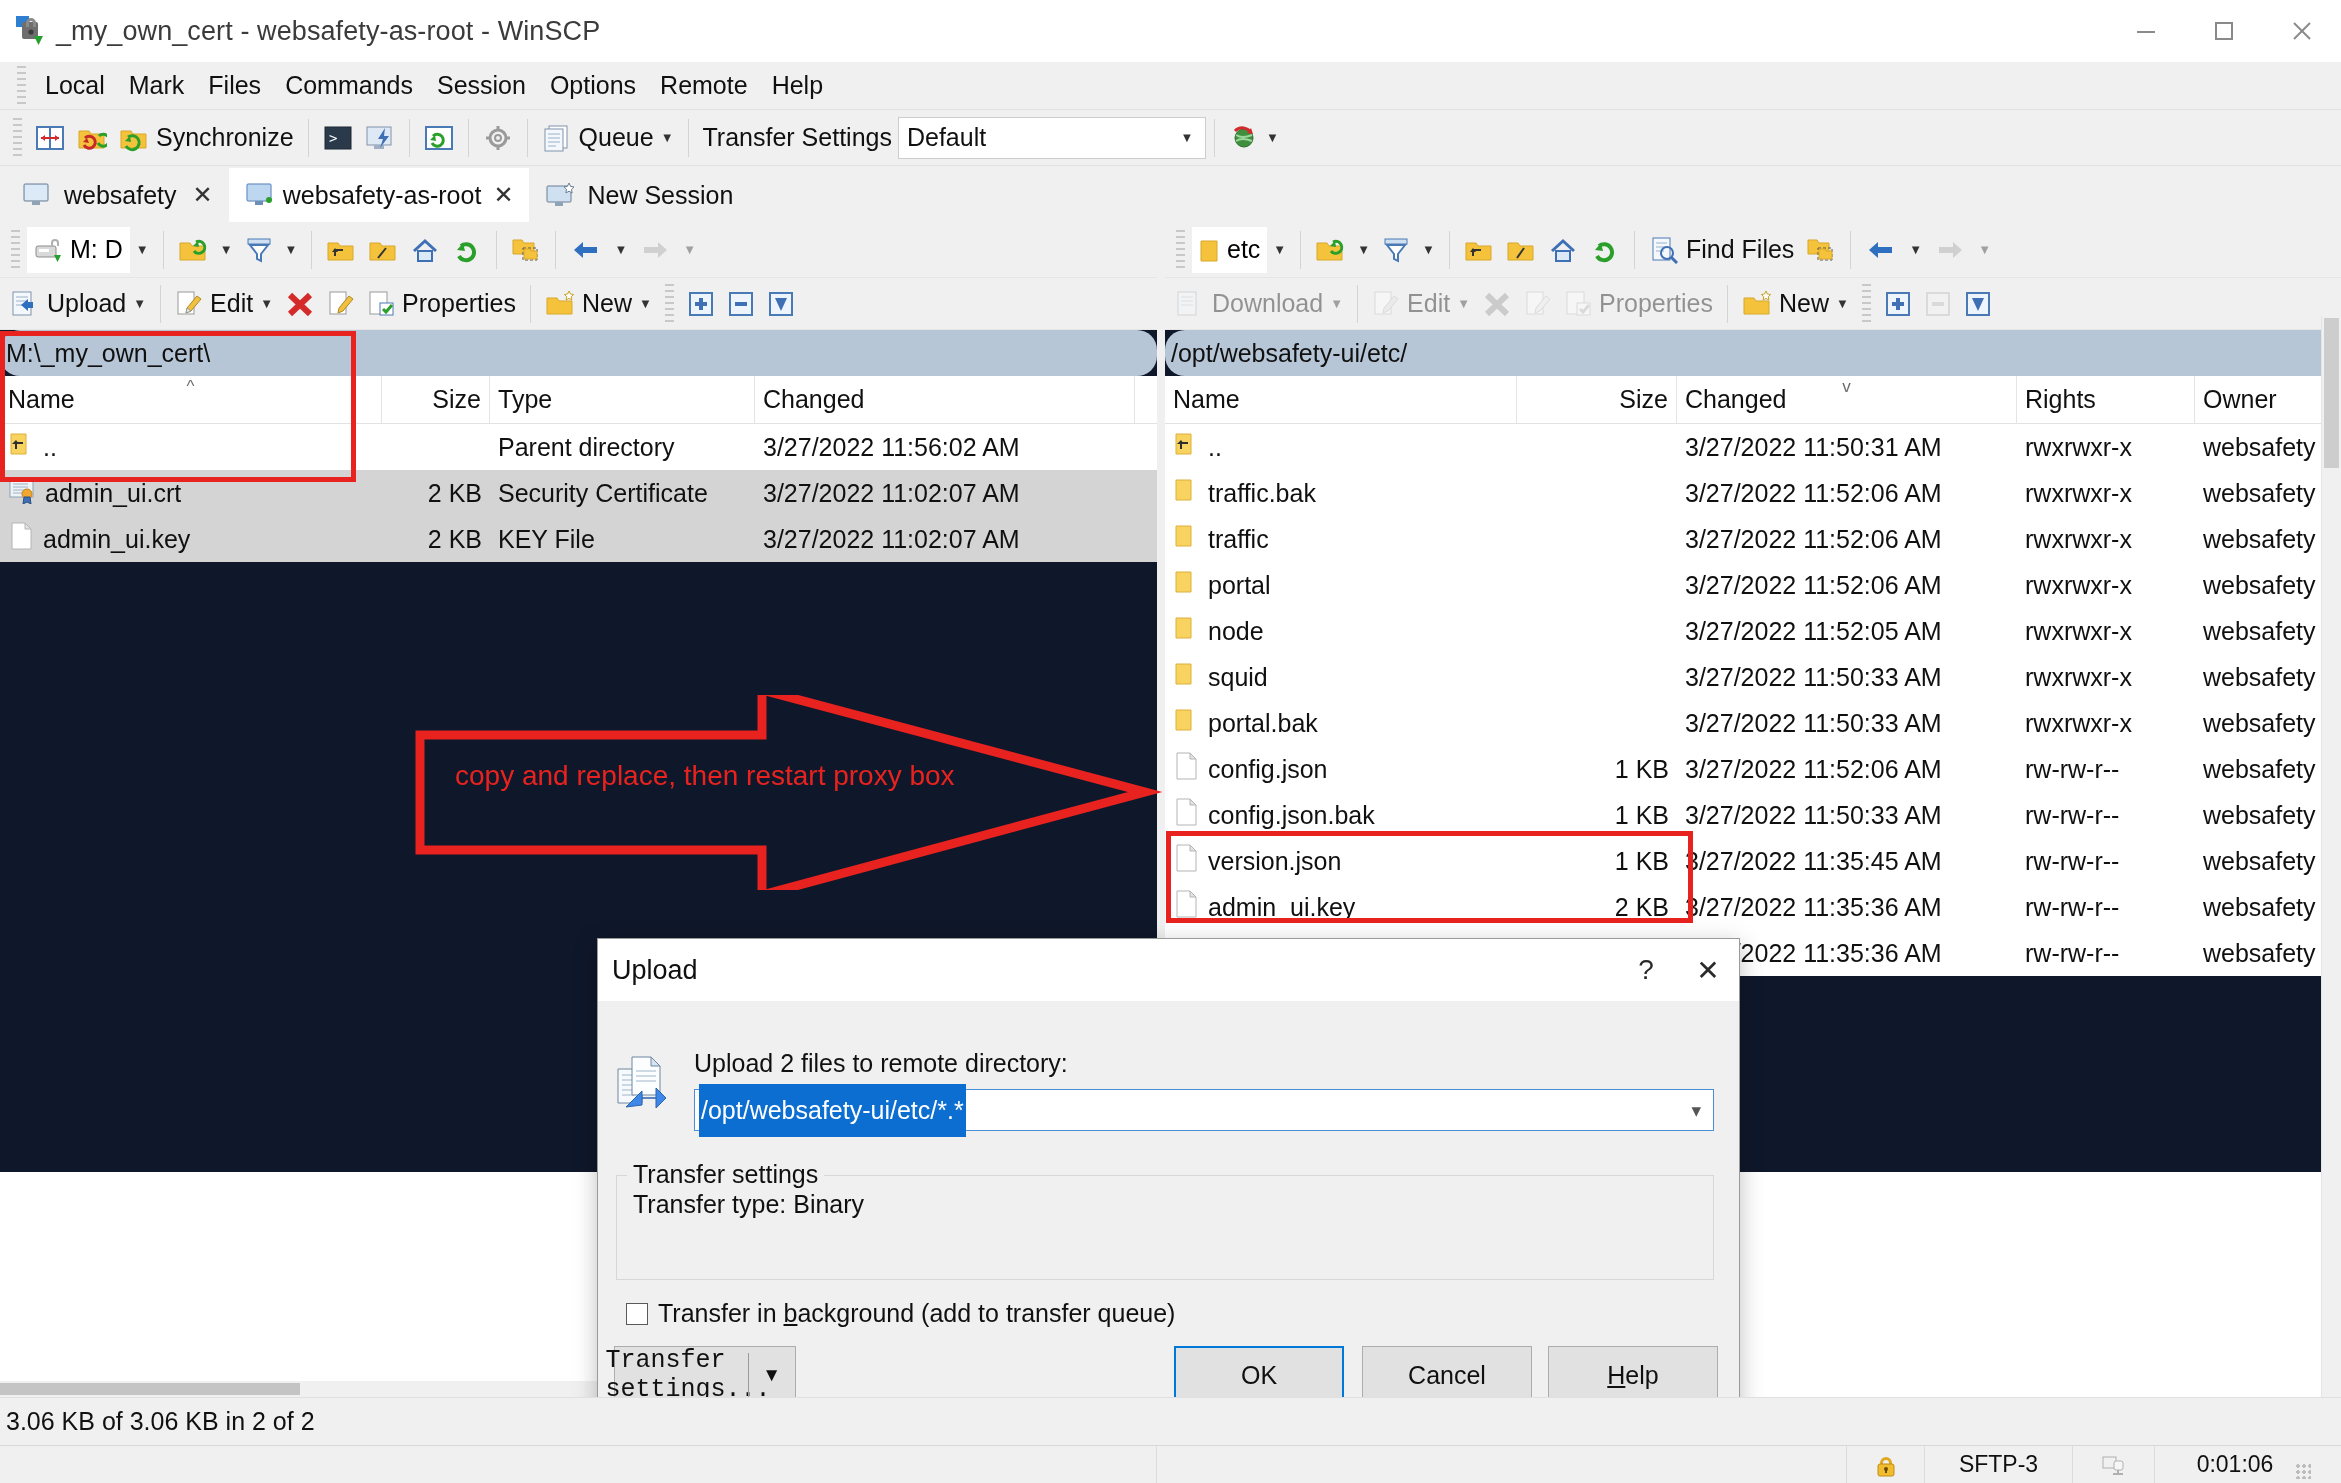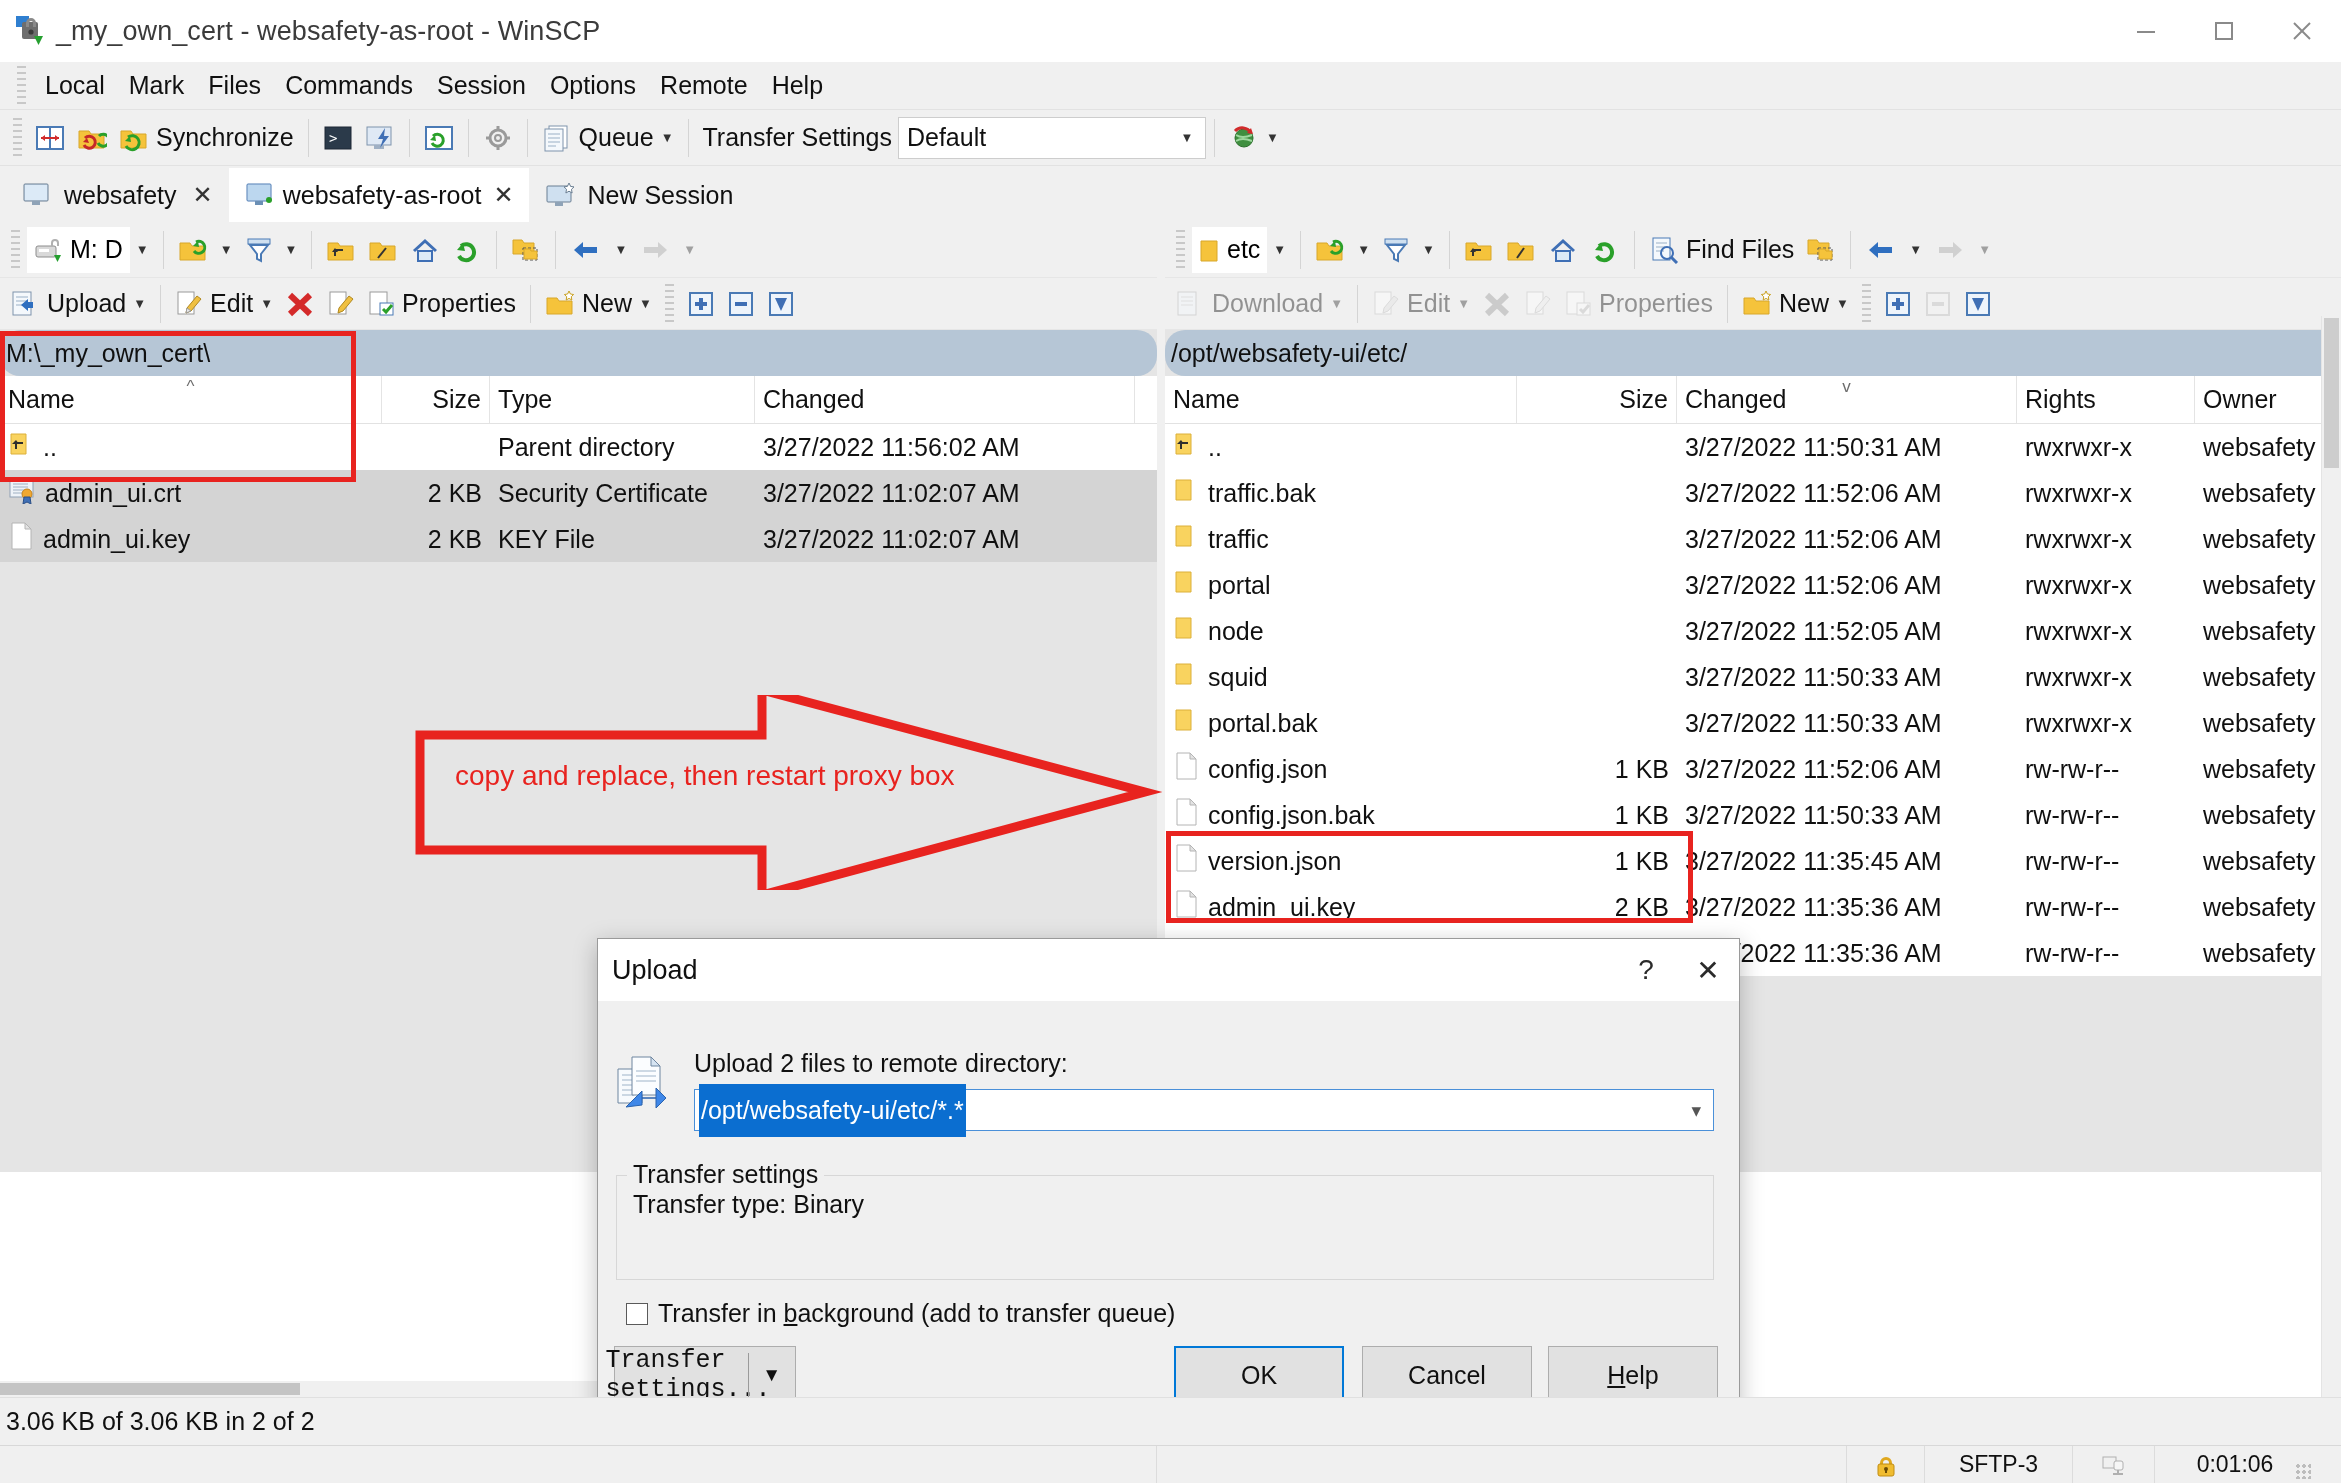--- a/index.html
+++ b/index.html
@@ -4,21 +4,21 @@
 <style>
   * { box-sizing: border-box; }
   html, body {
     margin: 0; padding: 0;
     width: 2341px; height: 1483px;
     overflow: hidden;
     background: #ffffff;
     font-family: "Liberation Sans", sans-serif;
     -webkit-font-smoothing: antialiased;
   }
-  .app { position: relative; width: 2341px; height: 1172px; background: #e5e5e5; }
+  .app { position: relative; width: 2341px; height: 1172px; background: #0f172a; }
 
   
   .titlebar {
     position: absolute; left: 0; top: 0; width: 2341px; height: 62px;
     background: #ffffff;
     display: flex; align-items: center;
   }
   .title-icon { margin-left: 14px; width: 34px; height: 34px; position: relative; flex: 0 0 auto; }
   .title-text {
     margin-left: 8px; font-size: 27px; color: #3b3b3b; letter-spacing: .1px;

